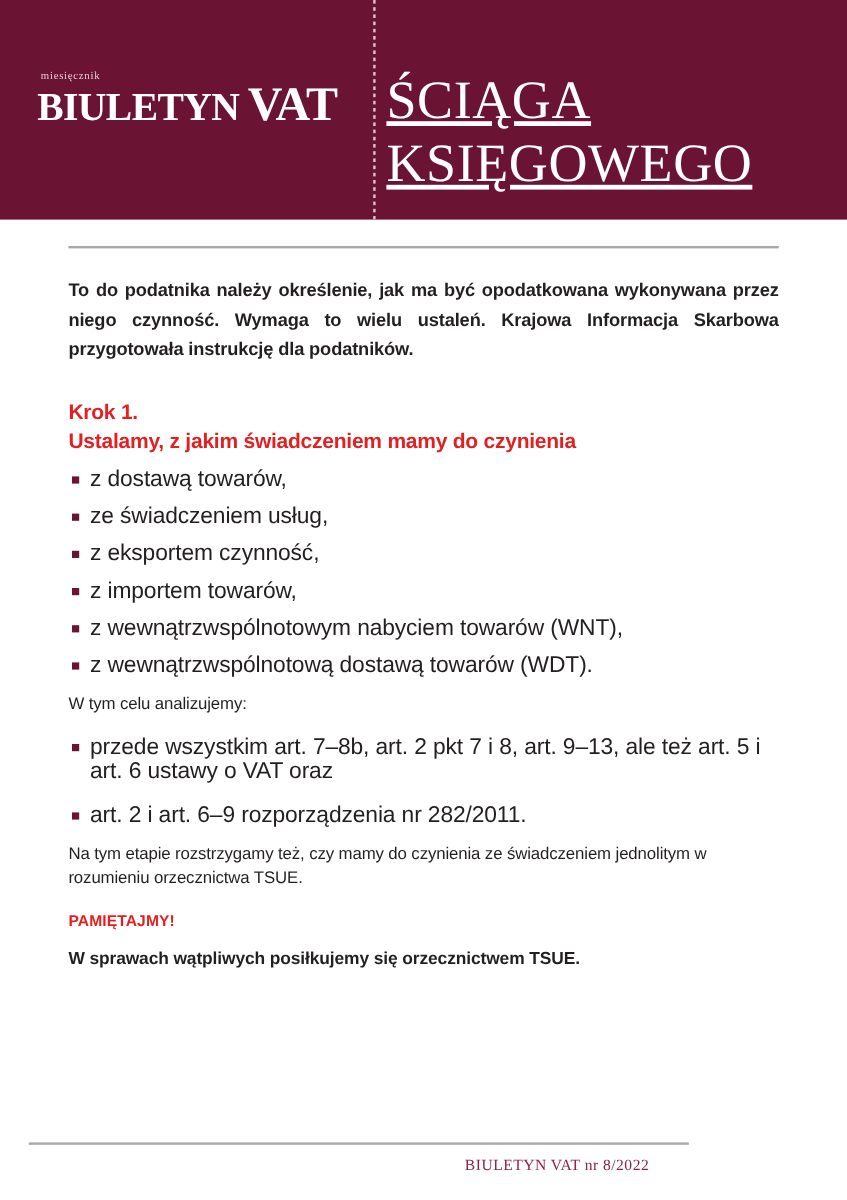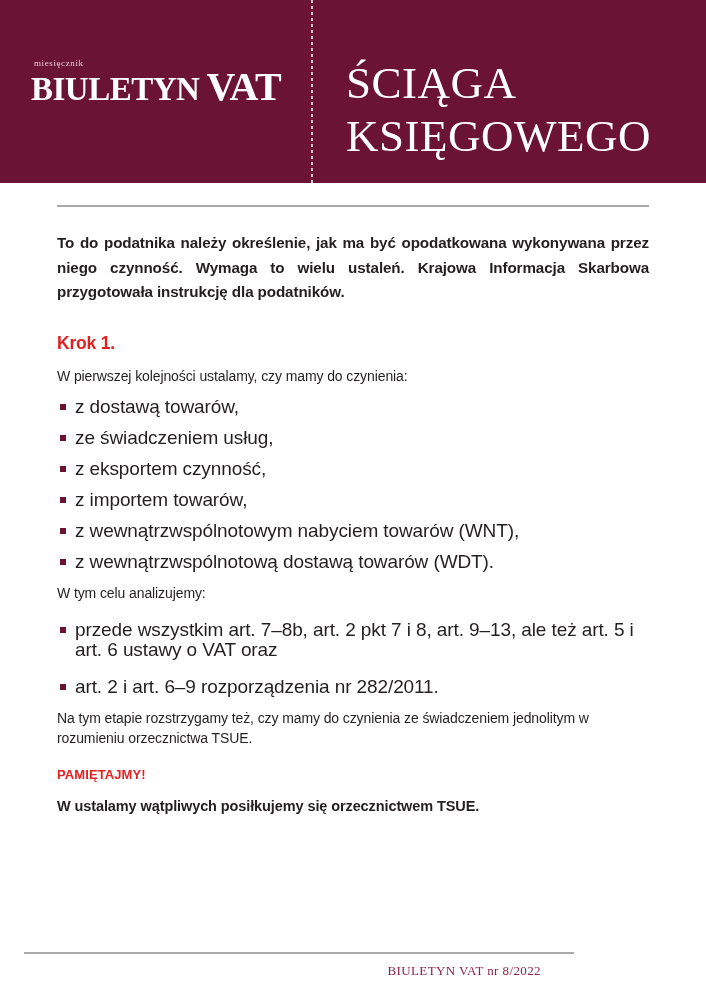--- a/index.html
+++ b/index.html
@@ -80,28 +80,29 @@
     font-weight: bold;
     font-size: 32px;
     color: #ffffff;
     letter-spacing: -0.4px;
     line-height: 34px;
     white-space: nowrap;
   }
 
   .sciaga-block {
     position: absolute;
-    left: 346px;
+    left: 322px;
     top: 57px;
     font-family: "Liberation Serif", serif;
     color: #ffffff;
     font-size: 45px;
     line-height: 53px;
     letter-spacing: 0.5px;
     white-space: nowrap;
+    text-decoration: underline;
   }
 
   
   .page {
     position: relative;
     padding: 0;
   }
 
   .title {
     margin-top: 31px;
@@ -250,44 +251,44 @@
 
 
   <div class="title-rule"></div>
 
   <div class="content">
 
     <p class="intro">To do podatnika należy określenie, jak ma być opodatkowana wykonywana przez niego czynność. Wymaga to wielu ustaleń. Krajowa Informacja Skarbowa przygotowała instrukcję dla podatników.</p>
 
     <div class="step-head">
       <span>Krok 1.</span>
+      <span class="step-sub">Ustalamy, z jakim świadczeniem mamy do czynienia</span>
     </div>
 
-    <p class="para">W pierwszej kolejności ustalamy, czy mamy do czynienia:</p>
 
     <ul class="bullets">
       <li>z dostawą towarów,</li>
       <li>ze świadczeniem usług,</li>
       <li>z eksportem czynność,</li>
       <li>z importem towarów,</li>
       <li>z wewnątrzwspólnotowym nabyciem towarów (WNT),</li>
       <li>z wewnątrzwspólnotową dostawą towarów (WDT).</li>
     </ul>
 
     <p class="para">W tym celu analizujemy:</p>
 
     <ul class="bullets tight">
       <li>przede wszystkim art. 7–8b, art. 2 pkt 7 i 8, art. 9–13, ale też art. 5 i art. 6 ustawy o VAT oraz</li>
       <li>art. 2 i art. 6–9 rozporządzenia nr 282/2011.</li>
     </ul>
 
     <p class="para">Na tym etapie rozstrzygamy też, czy mamy do czynienia ze świadczeniem jednolitym w rozumieniu orzecznictwa TSUE.</p>
 
     <div class="remember">PAMIĘTAJMY!</div>
-    <div class="remember-text">W ustalamy wątpliwych posiłkujemy się orzecznictwem TSUE.</div>
+    <div class="remember-text">W sprawach wątpliwych posiłkujemy się orzecznictwem TSUE.</div>
 
   </div>
 </div>
 
 <div class="footer">
   <div class="footer-rule"></div>
   <div class="footer-text">BIULETYN VAT nr 8/2022</div>
 </div>
 
 </body></html>

